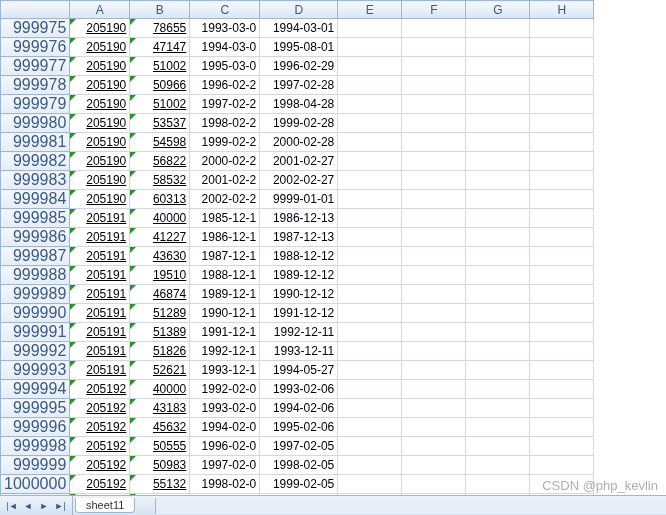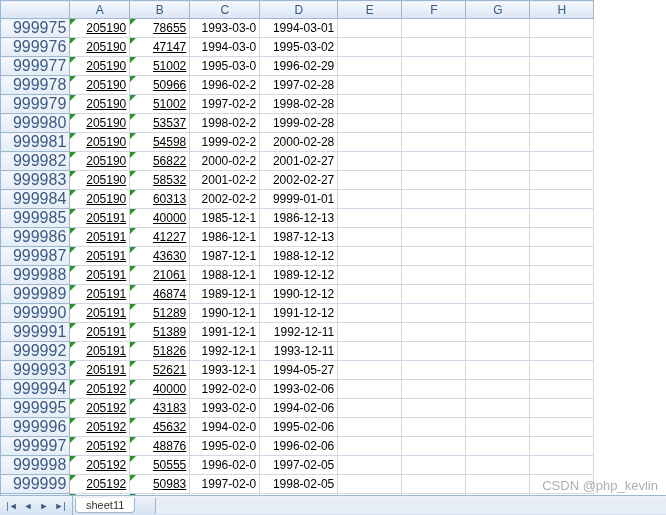--- a/index.html
+++ b/index.html
@@ -144,21 +144,21 @@
         <td></td>
         <td></td>
         <td></td>
         <td></td>
       </tr>
       <tr>
         <td class="rowhdr">999976</td>
         <td class="flag">205190</td>
         <td class="flag">47147</td>
         <td class="colC-cell">1994-03-0</td>
-        <td class="colD-cell">1995-03-02</td>
+        <td class="colD-cell">1995-08-01</td>
         <td></td>
         <td></td>
         <td></td>
         <td></td>
       </tr>
       <tr>
         <td class="rowhdr">999977</td>
         <td class="flag">205190</td>
         <td class="flag">51002</td>
         <td class="colC-cell">1995-03-0</td>
@@ -177,21 +177,21 @@
         <td></td>
         <td></td>
         <td></td>
         <td></td>
       </tr>
       <tr>
         <td class="rowhdr">999979</td>
         <td class="flag">205190</td>
         <td class="flag">51002</td>
         <td class="colC-cell">1997-02-2</td>
-        <td class="colD-cell">1998-02-28</td>
+        <td class="colD-cell">1998-04-28</td>
         <td></td>
         <td></td>
         <td></td>
         <td></td>
       </tr>
       <tr>
         <td class="rowhdr">999980</td>
         <td class="flag">205190</td>
         <td class="flag">53537</td>
         <td class="colC-cell">1998-02-2</td>
@@ -274,21 +274,21 @@
         <td class="colC-cell">1987-12-1</td>
         <td class="colD-cell">1988-12-12</td>
         <td></td>
         <td></td>
         <td></td>
         <td></td>
       </tr>
       <tr>
         <td class="rowhdr">999988</td>
         <td class="flag">205191</td>
-        <td class="flag">21061</td>
+        <td class="flag">19510</td>
         <td class="colC-cell">1988-12-1</td>
         <td class="colD-cell">1989-12-12</td>
         <td></td>
         <td></td>
         <td></td>
         <td></td>
       </tr>
       <tr>
         <td class="rowhdr">999989</td>
         <td class="flag">205191</td>
@@ -365,31 +365,20 @@
         <td></td>
         <td></td>
         <td></td>
       </tr>
       <tr>
         <td class="rowhdr">999996</td>
         <td class="flag">205192</td>
         <td class="flag">45632</td>
         <td class="colC-cell">1994-02-0</td>
         <td class="colD-cell">1995-02-06</td>
-        <td></td>
-        <td></td>
-        <td></td>
-        <td></td>
-      </tr>
-      <tr>
-        <td class="rowhdr">999997</td>
-        <td class="flag">205192</td>
-        <td class="flag">48876</td>
-        <td class="colC-cell">1995-02-0</td>
-        <td class="colD-cell">1996-02-06</td>
         <td></td>
         <td></td>
         <td></td>
         <td></td>
       </tr>
       <tr>
         <td class="rowhdr">999998</td>
         <td class="flag">205192</td>
         <td class="flag">50555</td>
         <td class="colC-cell">1996-02-0</td>

